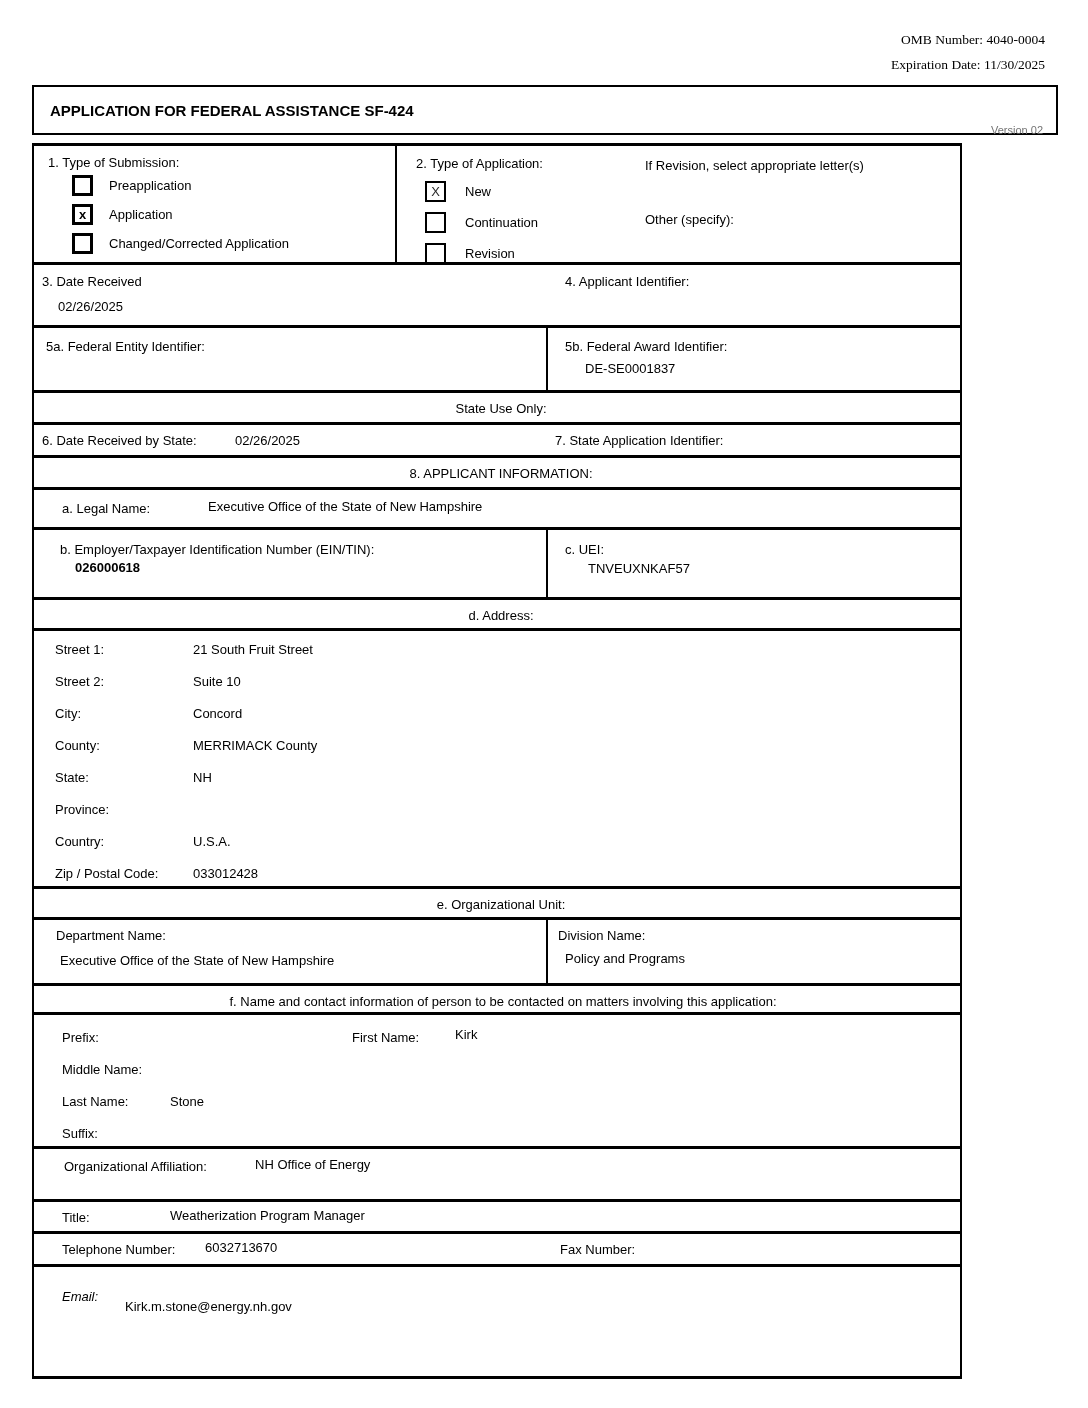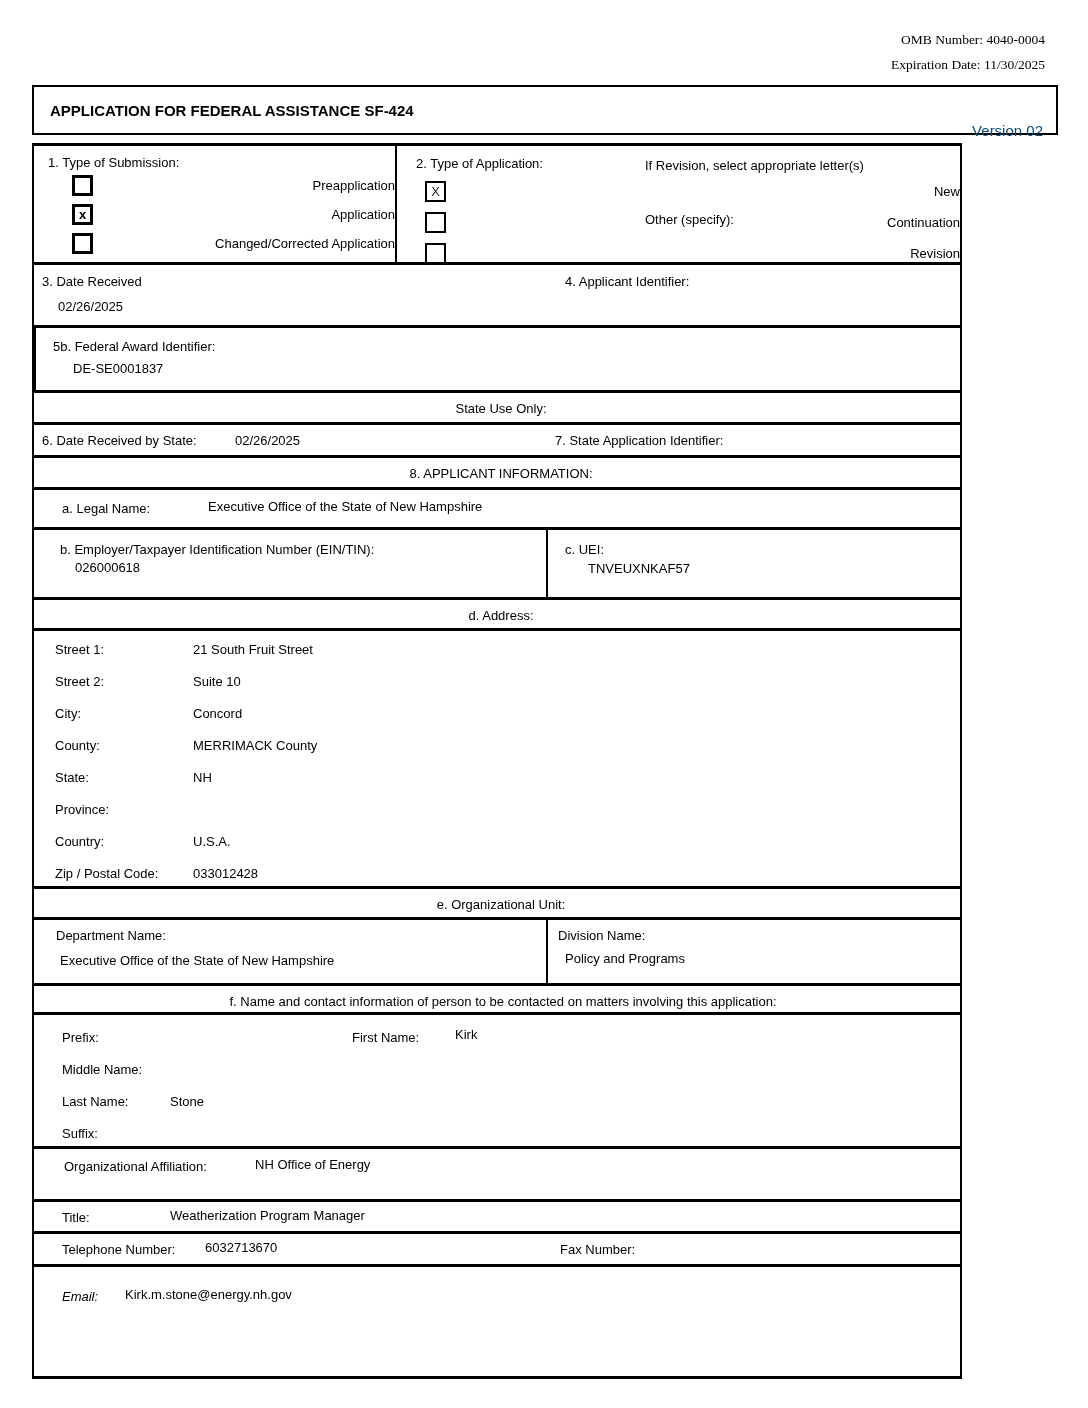--- a/index.html
+++ b/index.html
@@ -11,21 +11,21 @@
   .omb {
     position:absolute; top:27px; right:43px; text-align:right;
     font-family:"Liberation Serif", serif; font-size:13.5px; line-height:25px;
   }
   .title-box {
     position:absolute; left:32px; top:85px; width:1026px; height:50px;
     border:2px solid #000; display:flex; align-items:center; justify-content:space-between;
     padding:0 13px 0 16px;
   }
   .title-box .title { font-weight:bold; font-size:15px; }
-  .title-box .version { font-size:15px; color:#0c4a6e;margin-top:40px; }
+  .title-box .version { font-size:11px; color:#737373;margin-top:40px; }
   .body-box {
     position:absolute; left:32px; top:143px; width:930px; height:1236px;
     border:2px solid #000; border-top-width:3px; border-bottom-width:3px;
   }
   .row { position:relative; border-bottom:3px solid #000; width:100%; }
   .row.last { border-bottom:none; }
   
   .r12    { height:119px; display:grid; grid-template-columns:363px 1fr; }
   .r34    { height:63px; }
   .r5     { height:65px; }
@@ -46,21 +46,21 @@
   .remail { height:109px; }
 
   .col-split { display:grid; grid-template-columns:512px 1fr; height:100%; }
   .col-split > .cell-r { border-left:2px solid #000; height:100%; }
 
   .sec-hdr { font-weight:normal; padding:8px 0 0 8px;text-align:center; }
   .hdrf .sec-hdr { padding-left:12px; }
 
   .r12 .col1 { padding:9px 0 0 14px; border-right:2px solid #000; }
   .r12 .col2 { position:relative; padding:10px 0 0 19px; }
-  .cb-line { display:flex; align-items:center; height:21px; margin:8px 0 0 24px; gap:16px;justify-content:space-between; }
+  .cb-line { display:flex; align-items:center; height:21px; margin:8px 0 0 24px; gap:16px; }
   .col2 .cb-line { margin:10px 0 0 9px; gap:19px; }
   .cb {
     width:21px; height:21px; border:3px solid #000; flex:0 0 auto;
     display:flex; align-items:center; justify-content:center;
     font-weight:700; font-size:13px; line-height:1;
   }
   .cb.thin { border-width:2px; font-weight:400; color:#2a2a2a; }
   .abs { position:absolute; white-space:nowrap; }
 
   .addr-line { display:flex; align-items:center; height:32px; padding-left:21px; }
@@ -120,20 +120,23 @@
   </div>
 
   <div class="row r34">
     <span class="abs" style="left:8px; top:9px;">3. Date Received</span>
     <span class="abs" style="left:24px; top:34px;">02/26/2025</span>
     <span class="abs" style="left:531px; top:9px;">4. Applicant Identifier:</span>
   </div>
 
   <div class="row r5">
     <div class="col-split">
+      <div class="cell-l" style="position:relative;">
+        <span class="abs" style="left:12px; top:11px;">5a. Federal Entity Identifier:</span>
+      </div>
       <div class="cell-r" style="position:relative;">
         <span class="abs" style="left:17px; top:11px;">5b. Federal Award Identifier:</span>
         <span class="abs" style="left:37px; top:33px;">DE-SE0001837</span>
       </div>
     </div>
   </div>
 
   <div class="row hdr-su">
     <div class="sec-hdr">State Use Only:</div>
   </div>
@@ -150,21 +153,21 @@
 
   <div class="row rlegal">
     <span class="abs" style="left:28px; top:11px;">a. Legal Name:</span>
     <span class="abs" style="left:174px; top:9px;">Executive Office of the State of New Hampshire</span>
   </div>
 
   <div class="row rbc">
     <div class="col-split">
       <div class="cell-l" style="position:relative;">
         <span class="abs" style="left:26px; top:12px;">b.  Employer/Taxpayer Identification Number (EIN/TIN):</span>
-        <span class="abs" style="left:41px; top:30px;">026000618</span>
+        <span class="abs" style="left:41px; top:30px;font-weight:bold;">026000618</span>
       </div>
       <div class="cell-r" style="position:relative;">
         <span class="abs" style="left:17px; top:12px;">c.  UEI:</span>
         <span class="abs" style="left:40px; top:31px;">TNVEUXNKAF57</span>
       </div>
     </div>
   </div>
 
   <div class="row hdrd">
     <div class="sec-hdr">d. Address:</div>
@@ -255,16 +258,16 @@
   </div>
 
   <div class="row rphone">
     <span class="abs" style="left:28px; top:8px;">Telephone Number:</span>
     <span class="abs" style="left:171px; top:6px;">6032713670</span>
     <span class="abs" style="left:526px; top:8px;">Fax Number:</span>
   </div>
 
   <div class="row remail last">
     <span class="abs" style="left:28px; top:22px;font-style:italic;">Email:</span>
-    <span class="abs" style="left:91px; top:20px;">Kirk.m.stone@energy.nh.gov</span>
+    <span class="abs" style="left:91px; top:32px;">Kirk.m.stone@energy.nh.gov</span>
   </div>
 
 </div>
 
 </body></html>

